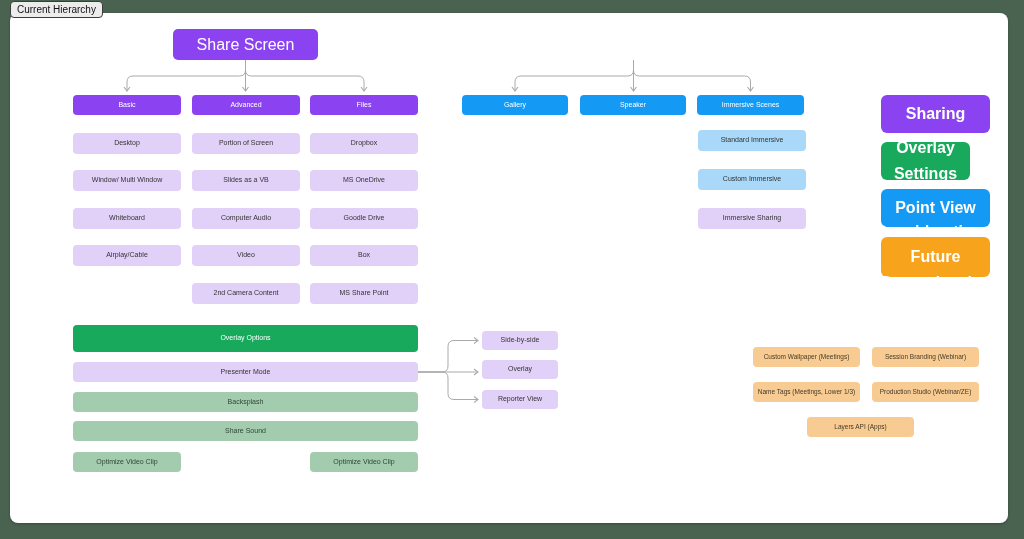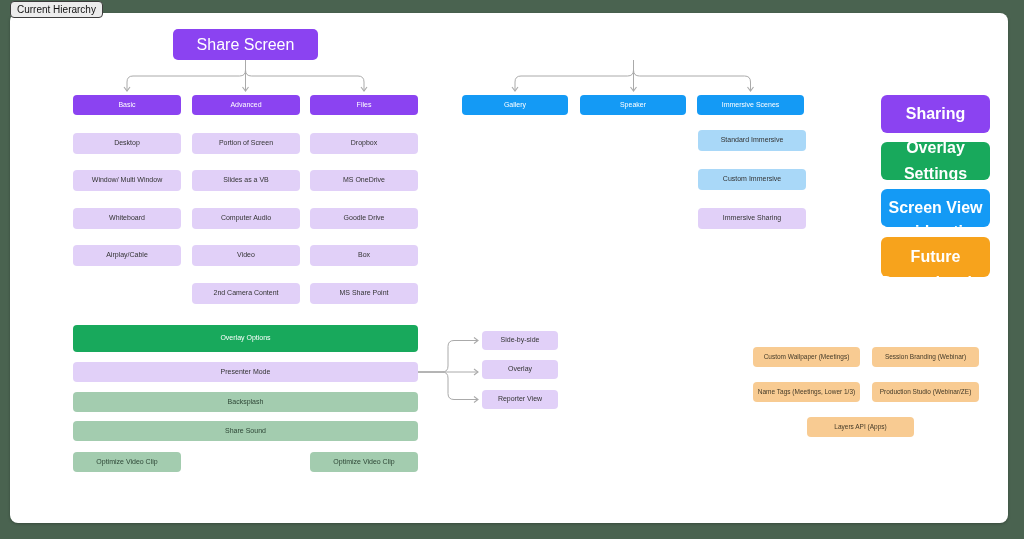--- a/index.html
+++ b/index.html
@@ -85,22 +85,22 @@
       <div class="node light-purple" style="left: 300px; top: 195px; width: 108px; height: 21px;">Goodle Drive</div>
       <div class="node light-purple" style="left: 300px; top: 232px; width: 108px; height: 21px;">Box</div>
       <div class="node light-purple" style="left: 300px; top: 270px; width: 108px; height: 21px;">MS Share Point</div>
       <div class="node cat-blue" style="left: 452px; top: 82px; width: 106px; height: 20px;">Gallery</div>
       <div class="node cat-blue" style="left: 570px; top: 82px; width: 106px; height: 20px;">Speaker</div>
       <div class="node cat-blue" style="left: 687px; top: 82px; width: 107px; height: 20px;">Immersive Scenes</div>
       <div class="node light-blue" style="left: 688px; top: 117px; width: 108px; height: 21px;">Standard Immersive</div>
       <div class="node light-blue" style="left: 688px; top: 156px; width: 108px; height: 21px;">Custom Immersive</div>
       <div class="node light-purple" style="left: 688px; top: 195px; width: 108px; height: 21px;">Immersive Sharing</div>
       <div class="node legend legend-purple" style="left: 871px; top: 82px; width: 109px; height: 38px;">Sharing</div>
-      <div class="node legend legend-green" style="left: 871px; top: 129px; width: 109px; height: 38px;">Overlay Settings</div>
-      <div class="node legend legend-blue" style="left: 871px; top: 176px; width: 109px; height: 38px;">Screen View</div>
+      <div class="node legend legend-green" style="left: 871px; top: 129px; width: 89px; height: 38px;">Overlay Settings</div>
+      <div class="node legend legend-blue" style="left: 871px; top: 176px; width: 109px; height: 38px;">Point View</div>
       <div class="node legend legend-orange" style="left: 871px; top: 224px; width: 109px; height: 40px;">Considerations/
 Future Dependancies</div>
       <div class="node solid-green" style="left: 63px; top: 312px; width: 345px; height: 27px;">Overlay Options</div>
       <div class="node light-purple" style="left: 63px; top: 349px; width: 345px; height: 20px;">Presenter Mode</div>
       <div class="node muted-green" style="left: 63px; top: 379px; width: 345px; height: 20px;">Backsplash</div>
       <div class="node muted-green" style="left: 63px; top: 408px; width: 345px; height: 20px;">Share Sound</div>
       <div class="node muted-green" style="left: 63px; top: 439px; width: 108px; height: 20px;">Optimize Video Clip</div>
       <div class="node muted-green" style="left: 300px; top: 439px; width: 108px; height: 20px;">Optimize Video Clip</div>
       <div class="node light-purple" style="left: 472px; top: 318px; width: 76px; height: 19px;">Side-by-side</div>
       <div class="node light-purple" style="left: 472px; top: 347px; width: 76px; height: 19px;">Overlay</div>

